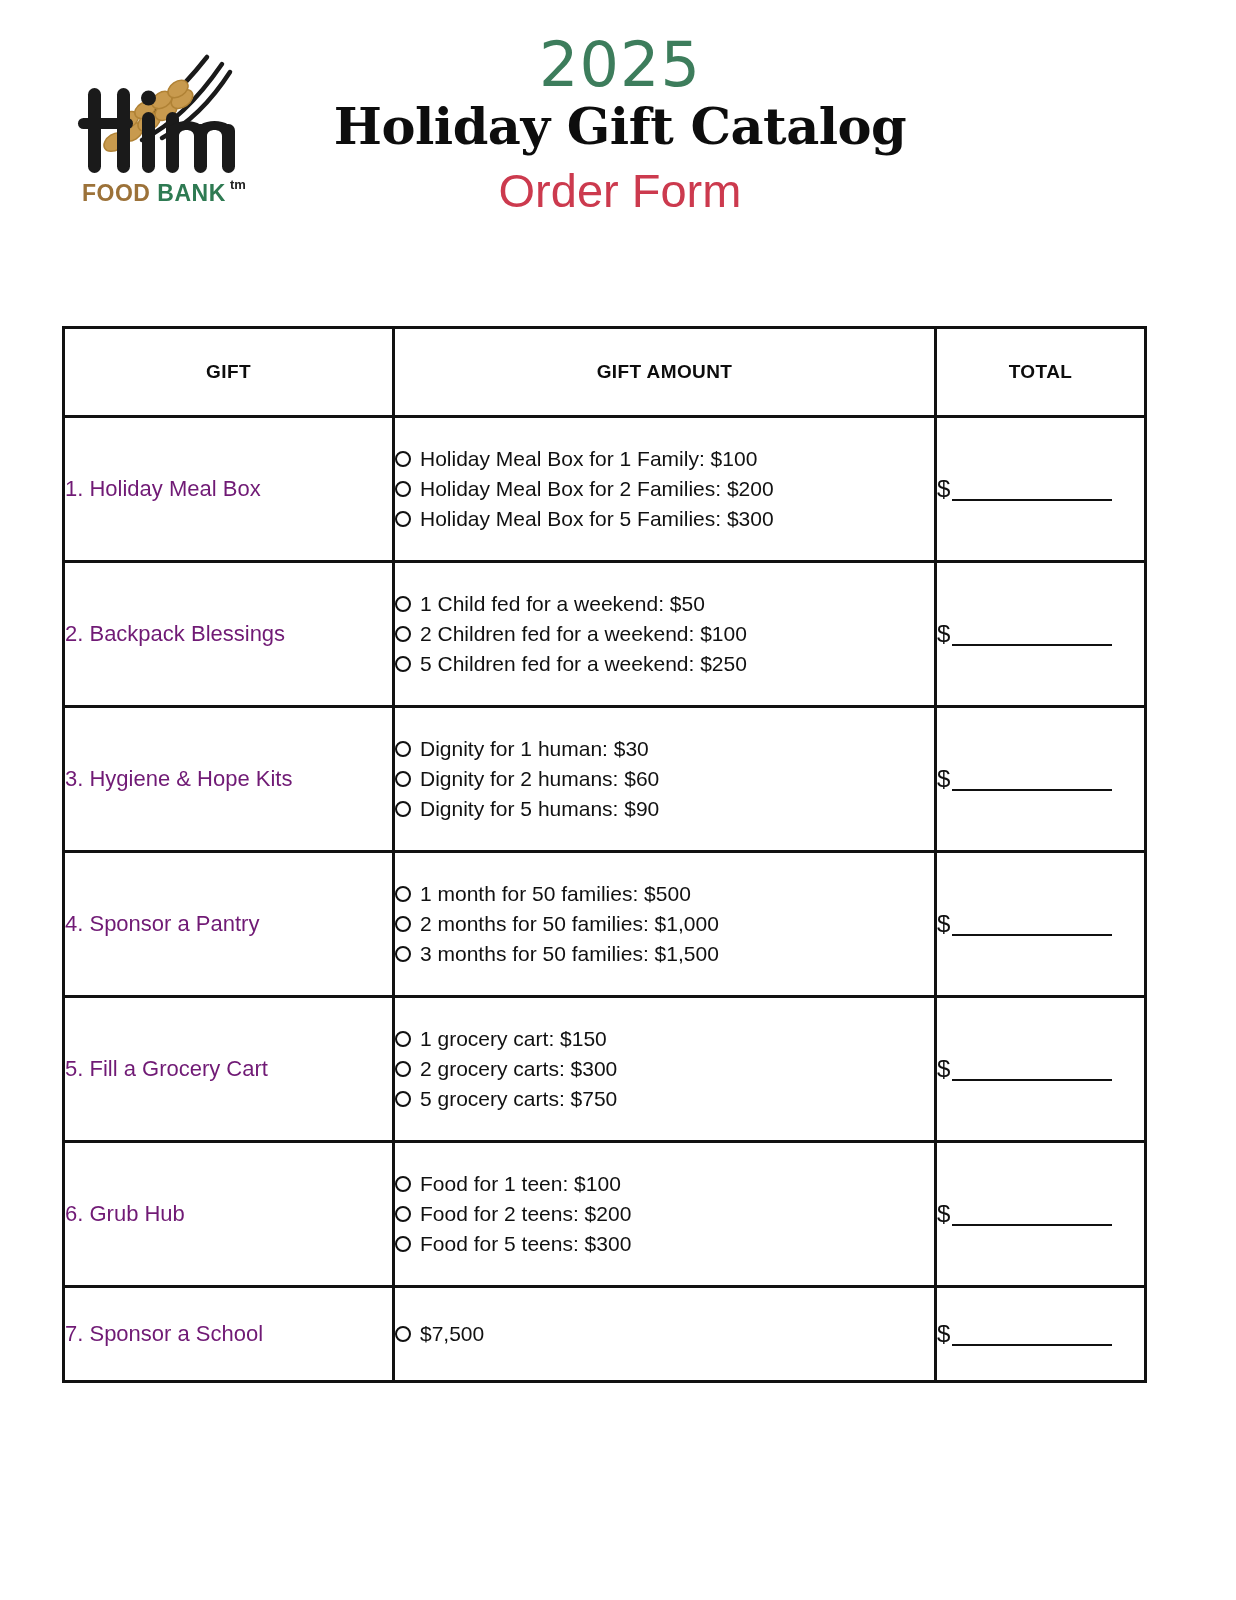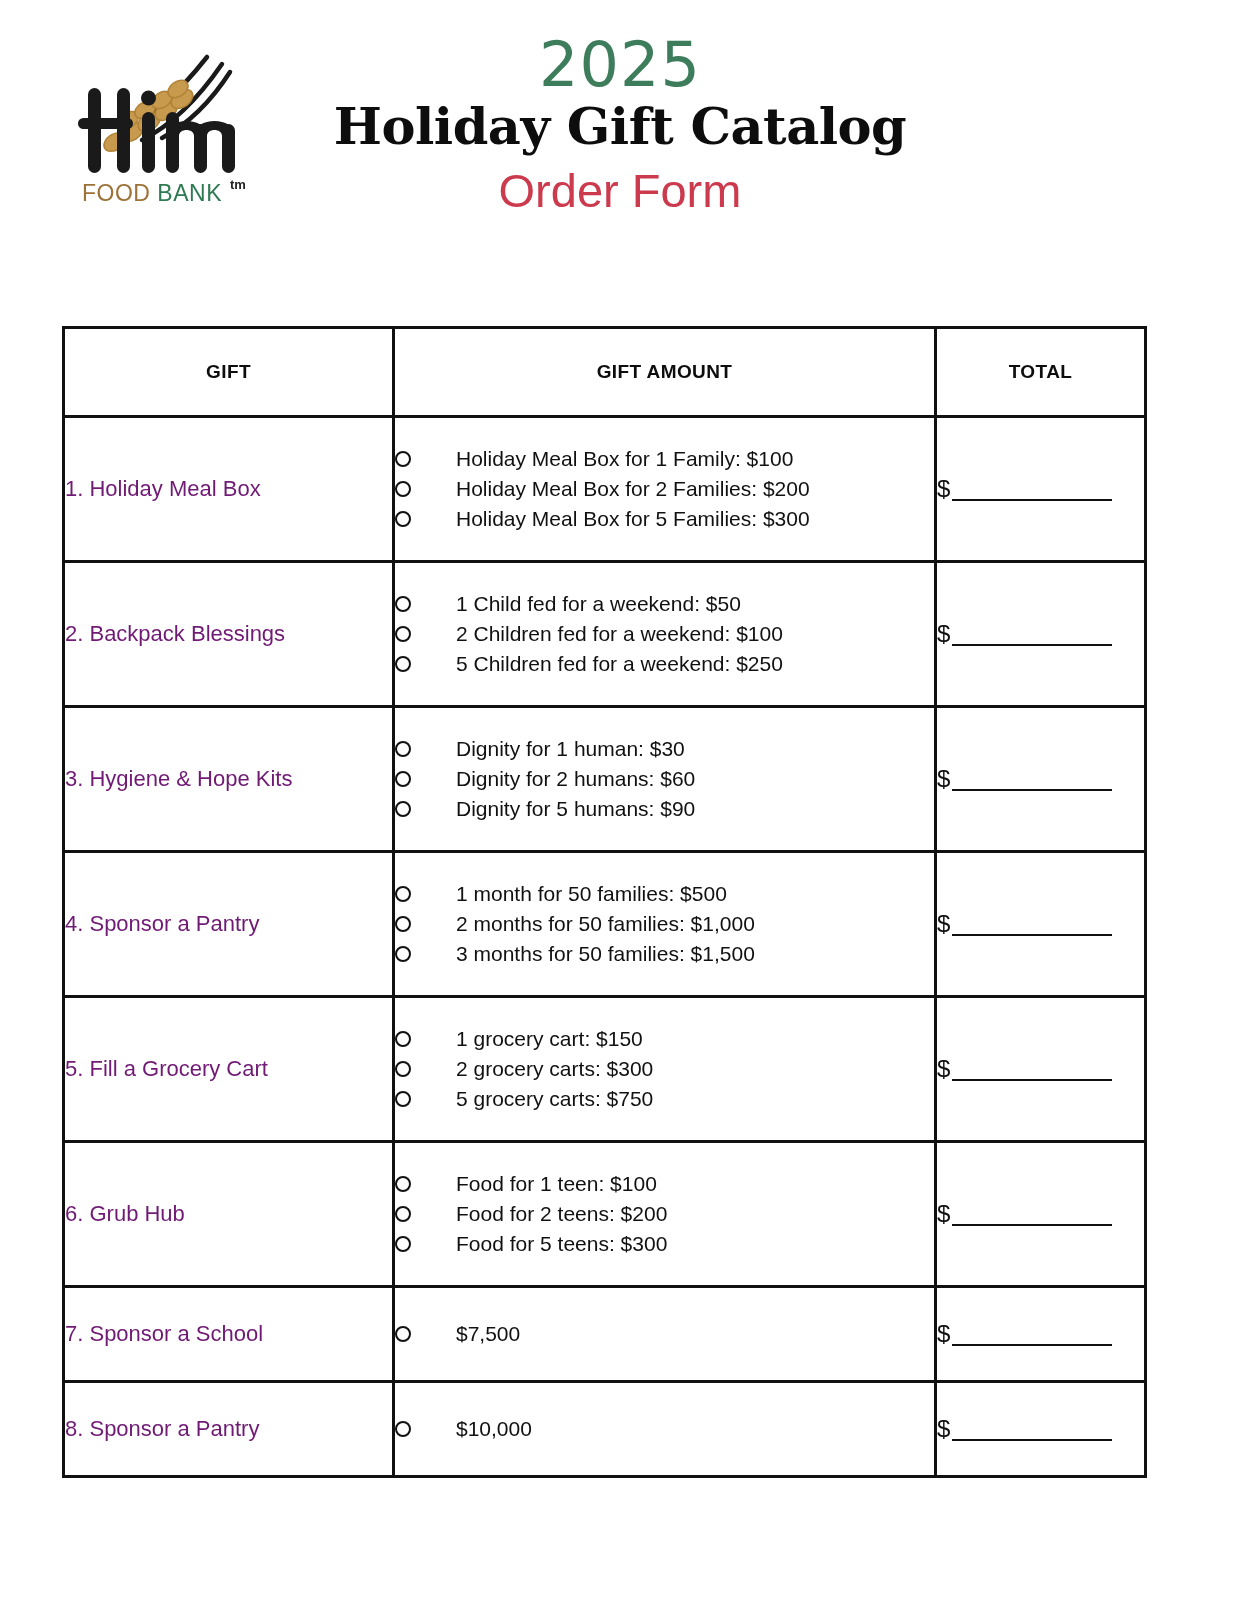--- a/index.html
+++ b/index.html
@@ -29,21 +29,21 @@
     top: 40px;
     width: 190px;
     height: 185px;
   }
   .logo-mark { position: absolute; left: 0; top: 0; width: 190px; height: 135px; }
   .logo-words {
     position: absolute;
     left: 12px;
     top: 140px;
     font-size: 23px;
-    font-weight: 400;
+    font-weight: 700;
     letter-spacing: 0.5px;
     white-space: nowrap;
   }
   .logo-food { color: #9C7239; }
   .logo-bank { color: #2E7A52; }
   .logo-tm {
     position: absolute;
     left: 160px;
     top: 137px;
     font-size: 13px;
@@ -131,21 +131,20 @@
   }
 
   .opt-list { list-style: none; margin: 0; padding: 0; }
   .opt {
     display: flex;
     align-items: center;
     font-size: 21px;
     line-height: 1.44;
     color: #111;
     white-space: nowrap;
-    gap: 36px;
   }
   .opt .radio {
     flex: 0 0 auto;
     width: 16px;
     height: 16px;
     border: 2px solid #111;
     border-radius: 50%;
     margin-right: 9px;
     background: #fff;
     box-sizing: border-box;
@@ -417,34 +416,17 @@
               </li>
             </ul>
           </td>
           <td class="total-cell">
             <div class="total-line">
               <span class="dollar">$</span>
               <span class="blank"></span>
             </div>
           </td>
         </tr>
-        <tr class="r-short">
-          <td class="gift-cell"><span>8. Sponsor a Pantry</span></td>
-          <td class="amount-cell">
-            <ul class="opt-list">
-              <li class="opt">
-                <span class="radio"></span>
-                <span class="opt-label">$10,000</span>
-              </li>
-            </ul>
-          </td>
-          <td class="total-cell">
-            <div class="total-line">
-              <span class="dollar">$</span>
-              <span class="blank"></span>
-            </div>
-          </td>
-        </tr>
       </tbody>
   </table>
 </div>
 
 <div class="watermark"></div>
 
 </body></html>

